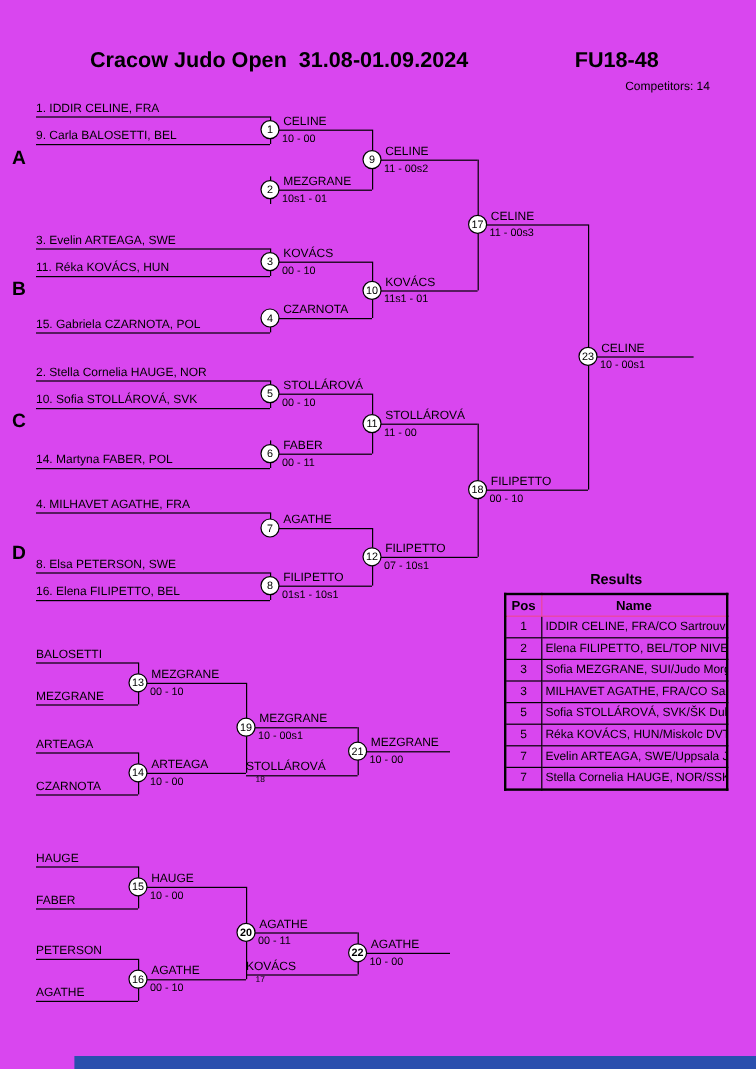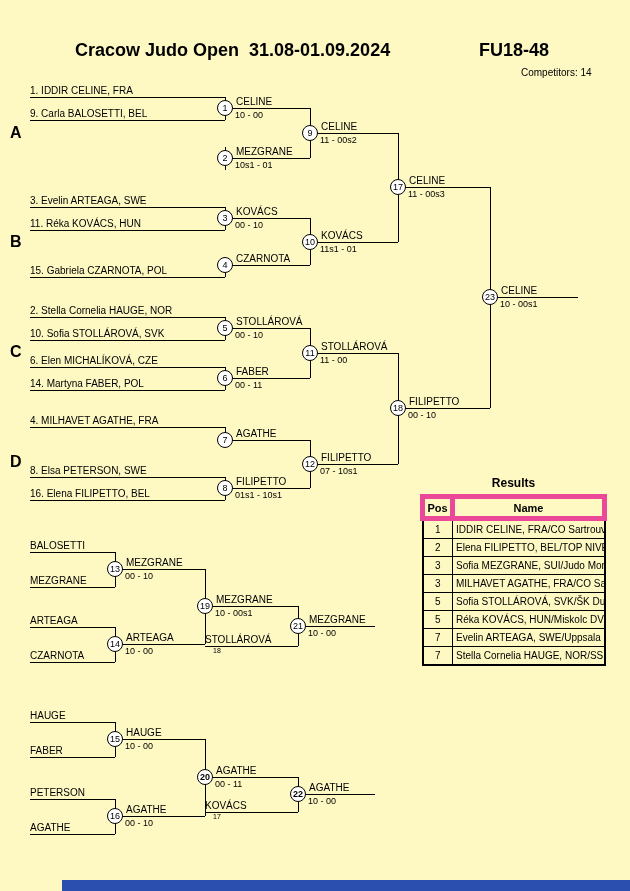--- a/index.html
+++ b/index.html
@@ -1,34 +1,34 @@
 <!DOCTYPE html>
 <html><head>
 <meta charset="utf-8">
 <style>
   html,body{margin:0;padding:0;background:#fff;}
-  .page{position:relative;width:630px;height:891px;background:#fef9c3;overflow:hidden;
+  .page{position:relative;width:630px;height:891px;background:#d946ef;overflow:hidden;
         font-family:"Liberation Sans","DejaVu Sans",sans-serif;color:#000;}
   .title{position:absolute;top:40px;left:75px;font-size:18px;font-weight:bold;white-space:pre;}
   .category{position:absolute;top:40px;left:479px;font-size:18px;font-weight:bold;}
   .competitors-note{position:absolute;top:67px;left:521px;font-size:10px;}
   .group-label{position:absolute;font-size:16px;font-weight:bold;transform:translateY(-50%);}
   .slot{position:absolute;height:14px;border-bottom:1px solid #000;}
   .slot span{position:absolute;left:0;bottom:1px;font-size:10px;white-space:nowrap;}
   .slot.winner span{left:11px;}
   .score{position:absolute;font-size:9px;white-space:nowrap;}
   .vline{position:absolute;width:0;border-left:1px solid #000;}
   .mc{position:absolute;box-sizing:border-box;width:16px;height:16px;border:1px solid #000;
       border-radius:50%;background:#fff;font-size:9px;line-height:14px;text-align:center;}
   .ref{position:absolute;font-size:7px;}
   .results-title{position:absolute;left:420px;top:476px;width:187px;text-align:center;
                  font-size:12px;font-weight:bold;}
   .rtable{position:absolute;left:420px;top:494px;width:187px;border-collapse:collapse;
           table-layout:fixed;border:2px solid #000;}
-  .rtable th{border:5px solid #ec4899;font-size:11px;font-weight:bold;text-align:center;
+  .rtable th{border:1px solid #ec4899;font-size:11px;font-weight:bold;text-align:center;
              height:15px;padding:1px 2px;overflow:hidden;white-space:nowrap;}
   .rtable td{border:1px solid #000;font-size:10px;height:15px;padding:1px 3px;
              overflow:hidden;white-space:nowrap;}
   .rtable td.pos{text-align:center;padding:1px 0;}
   .bottom-strip{position:absolute;left:62px;bottom:0;width:568px;height:11px;}
 </style>
 </head>
 <body>
 
 <div class="page" id="page">
@@ -103,23 +103,20 @@
     </div>
     <div class="slot" style="left: 30px; top: 263px; width: 195px;">
       <span>15. Gabriela CZARNOTA, POL</span>
     </div>
     <div class="slot" style="left: 30px; top: 303px; width: 195px;">
       <span>2. Stella Cornelia HAUGE, NOR</span>
     </div>
     <div class="slot" style="left: 30px; top: 326px; width: 195px;">
       <span>10. Sofia STOLLÁROVÁ, SVK</span>
     </div>
-    <div class="slot" style="left: 30px; top: 353px; width: 195px;">
-      <span>6. Elen MICHALÍKOVÁ, CZE</span>
-    </div>
     <div class="slot" style="left: 30px; top: 376px; width: 195px;">
       <span>14. Martyna FABER, POL</span>
     </div>
     <div class="slot" style="left: 30px; top: 413px; width: 195px;">
       <span>4. MILHAVET AGATHE, FRA</span>
     </div>
     <div class="slot" style="left: 30px; top: 463px; width: 195px;">
       <span>8. Elsa PETERSON, SWE</span>
     </div>
     <div class="slot" style="left: 30px; top: 486px; width: 195px;">

